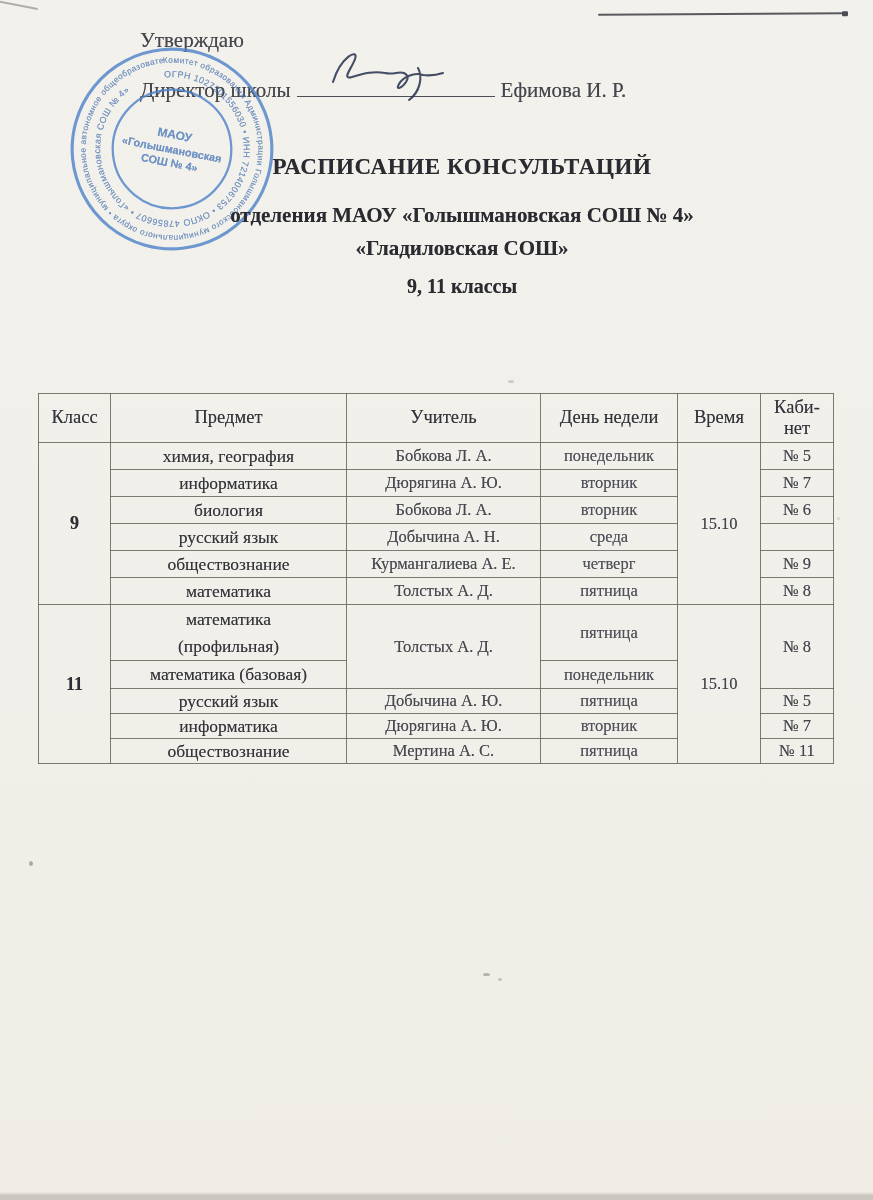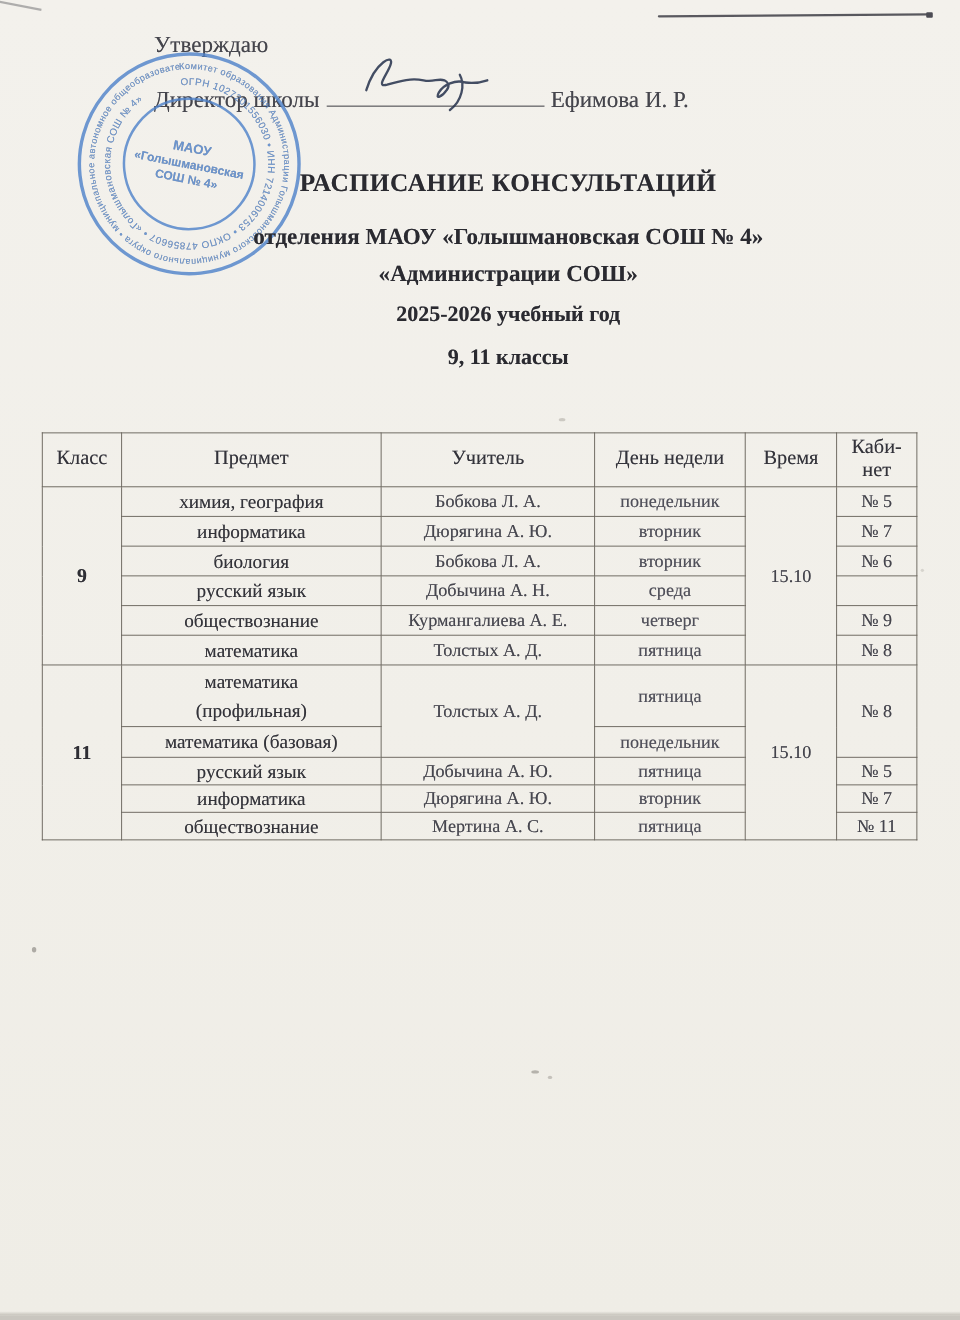--- a/index.html
+++ b/index.html
@@ -111,22 +111,21 @@
         <text x="100" y="90" font-size="11.5">МАОУ</text>
         <text x="100" y="104" font-size="10.5">«Голышмановская</text>
         <text x="100" y="117" font-size="10.5">СОШ № 4»</text>
       </g>
     </g>
   </svg>
 
   <div class="titles">
     <div class="t1">РАСПИСАНИЕ КОНСУЛЬТАЦИЙ</div>
     <div class="t2">отделения МАОУ «Голышмановская СОШ № 4»</div>
-    <div class="t3">«Администрации СОШ»</div>
-    <div class="t4">2025-2026 учебный год</div>
+    <div class="t3">«Гладиловская СОШ»</div>
     <div class="t5">9, 11 классы</div>
   </div>
 
   <table class="sched">
     <colgroup>
       <col style="width:72px">
         <col style="width:236px">
         <col style="width:194px">
       <col style="width:137px">
         <col style="width:83px">

